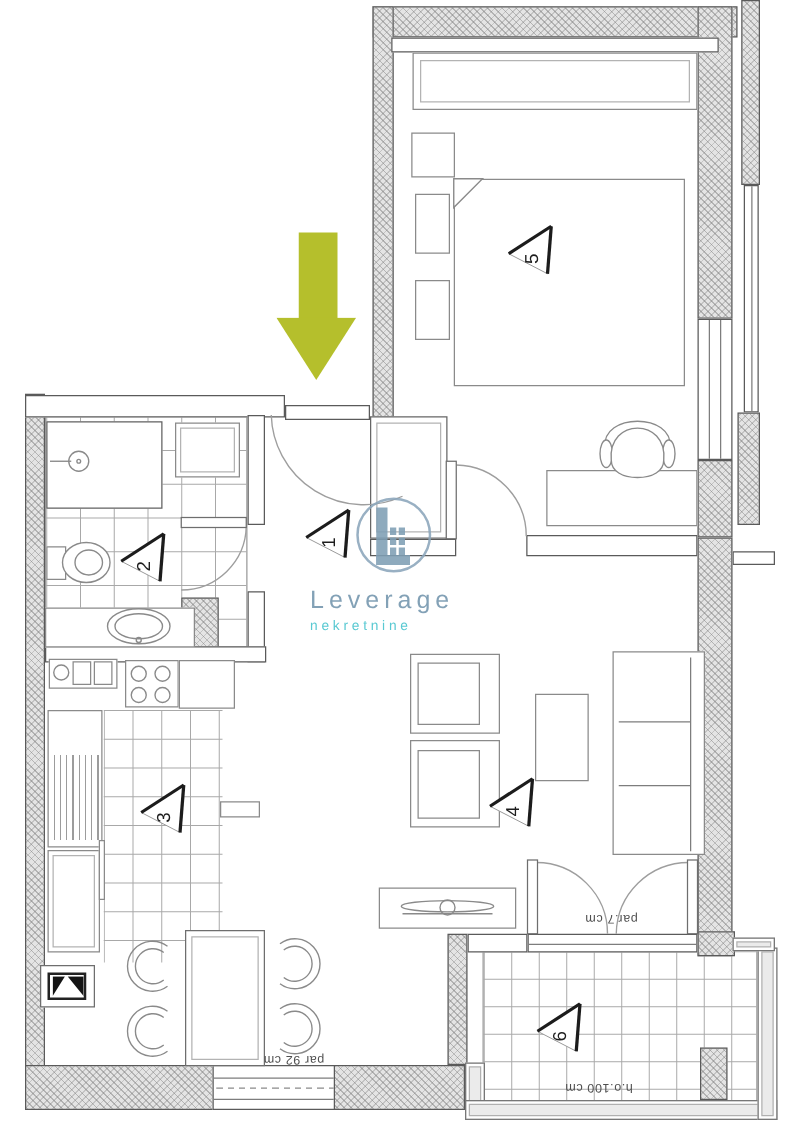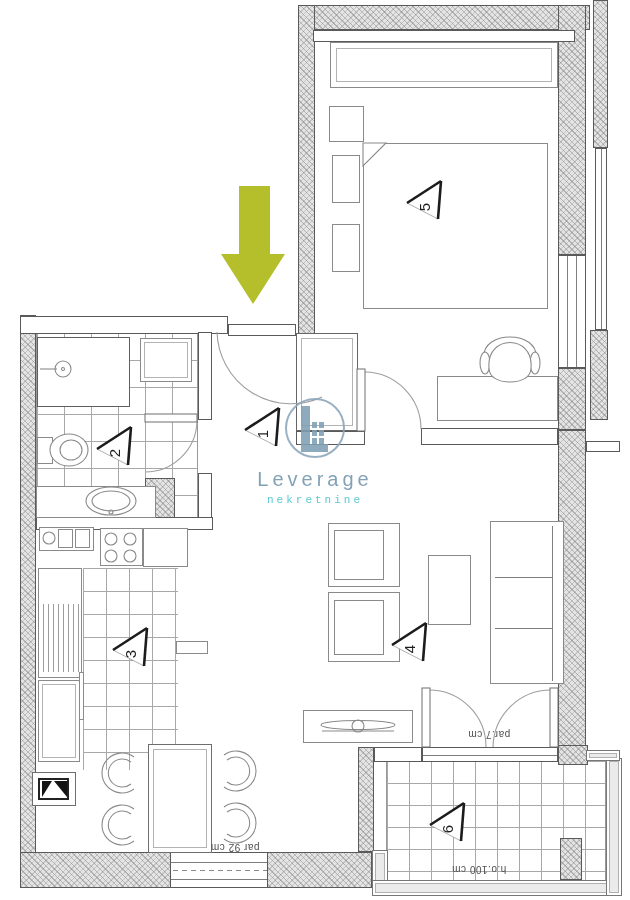--- a/index.html
+++ b/index.html
@@ -32,23 +32,23 @@
   #overlay text{font-family:"Liberation Sans",sans-serif;font-size:15px;fill:#1d1d1d;stroke:none;}
   .dim{position:absolute;transform:rotate(180deg);font-size:10px;color:#4f4f4f;
        text-align:center;letter-spacing:.5px;z-index:7;white-space:nowrap;}
   
   #unitLabel{position:absolute;left:167px;top:200px;font-size:43px;font-weight:700;
              color:#4d5d6d;letter-spacing:1px;z-index:8;}
   #arrowShaft{position:absolute;left:239px;top:186px;width:31px;height:70px;z-index:8;}
   #arrowHead{position:absolute;left:221px;top:254px;width:64px;height:50px;z-index:8;
              clip-path:polygon(0 0,100% 0,50% 100%);}
   
-  #wm{position:absolute;left:248px;top:392px;width:134px;z-index:9;opacity:.88;text-align:center;}
+  #wm{position:absolute;left:248px;top:392px;width:134px;z-index:9;opacity:.88;text-align:left;}
   #wmName{font-size:20px;letter-spacing:4px;color:#7295ad;margin-top:2px;}
-  #wmTag{font-size:11px;letter-spacing:3px;color:#43c2cc;margin-top:3px;font-family:Liberation Mono, monospace;}
+  #wmTag{font-size:11px;letter-spacing:3px;color:#43c2cc;margin-top:3px;}
 </style>
 </head>
 <body>
 
 <div id="stage">
 
   <div class="tiles" style="left:36px;top:332px;width:162px;height:186px;background-size:27px 27px;"></div>
   <div class="tiles" style="left:83px;top:568px;width:95px;height:202px;background-size:23px 23px;border:none;"></div>
   <div class="tiles" style="left:386px;top:760px;width:220px;height:122px;background-size:22px 22px;"></div>
 

